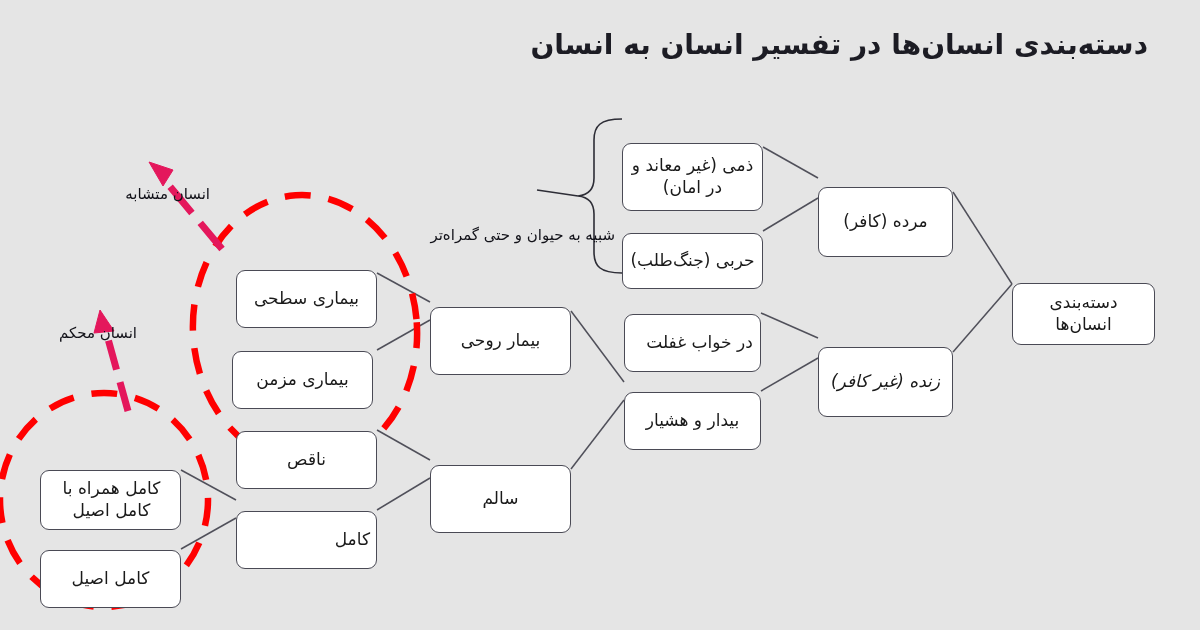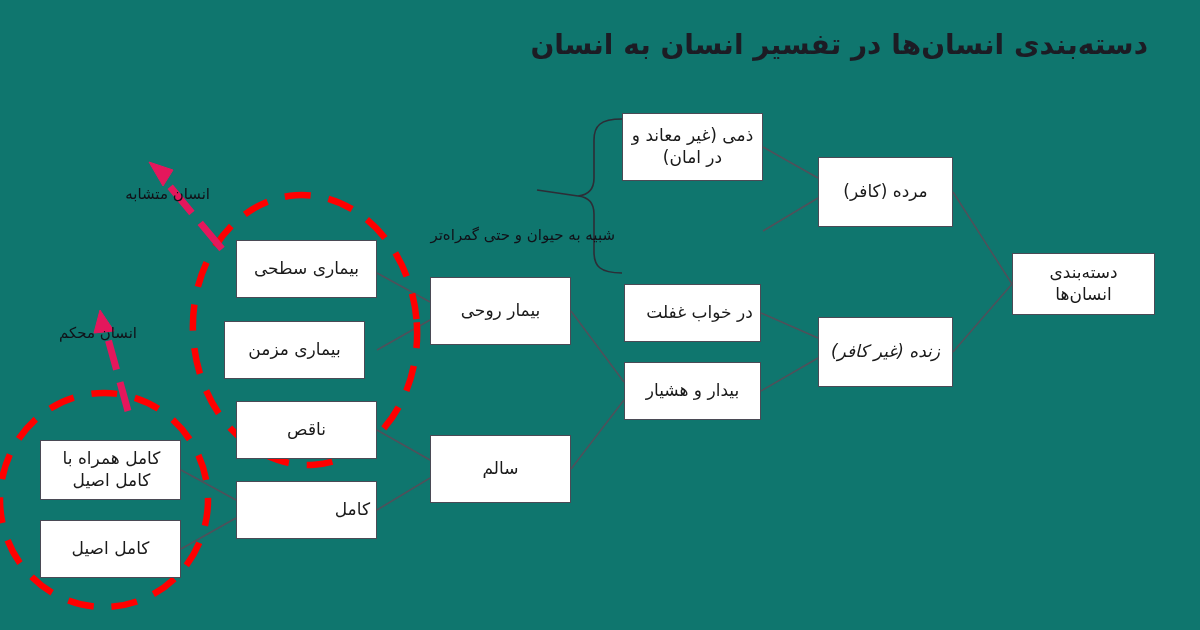--- a/index.html
+++ b/index.html
@@ -5,46 +5,47 @@
 <style>
   html, body {
     margin: 0;
     padding: 0;
     background: #ffffff;
   }
   #stage {
     position: relative;
     width: 1200px;
     height: 630px;
-    background: #0f766e;
+    background: #e5e5e5;
     overflow: hidden;
     font-family: "DejaVu Sans", "Liberation Sans", sans-serif;
   }
   #diagram-svg {
     position: absolute;
     inset: 0;
     width: 1200px;
     height: 630px;
   }
   .node-box {
     position: absolute;
     box-sizing: border-box;
     background: #ffffff;
     border: 1.6px solid #4a4a55;
-    border-radius: 0;
+    border-radius: 9px;
     display: flex;
     align-items: center;
     justify-content: center;
     text-align: center;
     color: #1a1a1a;
     font-size: 17px;
     line-height: 1.28;
     padding: 2px 6px;
     direction: rtl;
     z-index: 4;
+    margin-top: 30px;
   }
   .node-box span { display: block; width: 100%; }
 
   #page-title {
     position: absolute;
     top: 28px;
     right: 52px;
     font-size: 28px;
     font-weight: bold;
     color: #1c1c24;
@@ -132,38 +133,41 @@
   <div class="node-box" style="left:818px; top:157px; width:135px; height:70px;">
     <span>مرده (کافر)</span>
   </div>
   <div class="node-box" style="left:818px; top:317px; width:135px; height:70px;font-style:italic;">
     <span>زنده (غیر کافر)</span>
   </div>
 
   <div class="node-box" style="left:622px; top:113px; width:141px; height:68px;">
     <span>ذمی (غیر معاند و در امان)</span>
   </div>
+  <div class="node-box" style="left:622px; top:203px; width:141px; height:56px;">
+    <span>حربی (جنگ‌طلب)</span>
+  </div>
   <div class="node-box" style="left:624px; top:284px; width:137px; height:58px;padding-left:20px;">
     <span>در خواب غفلت</span>
   </div>
   <div class="node-box" style="left:624px; top:362px; width:137px; height:58px;">
     <span>بیدار و هشیار</span>
   </div>
 
   <div class="node-box" style="left:430px; top:277px; width:141px; height:68px;">
     <span>بیمار روحی</span>
   </div>
   <div class="node-box" style="left:430px; top:435px; width:141px; height:68px;">
     <span>سالم</span>
   </div>
 
   <div class="node-box" style="left:236px; top:240px; width:141px; height:58px;">
     <span>بیماری سطحی</span>
   </div>
-  <div class="node-box" style="left:224px; top:321px; width:141px; height:58px;justify-content:center;">
+  <div class="node-box" style="left:232px; top:321px; width:141px; height:58px;justify-content:center;">
     <span>بیماری مزمن</span>
   </div>
   <div class="node-box" style="left:236px; top:401px; width:141px; height:58px;">
     <span>ناقص</span>
   </div>
   <div class="node-box" style="left:236px; top:481px; width:141px; height:58px;text-align:right;">
     <span>کامل</span>
   </div>
 
   <div class="node-box" style="left:40px; top:440px; width:141px; height:60px;padding-left:8px;">

